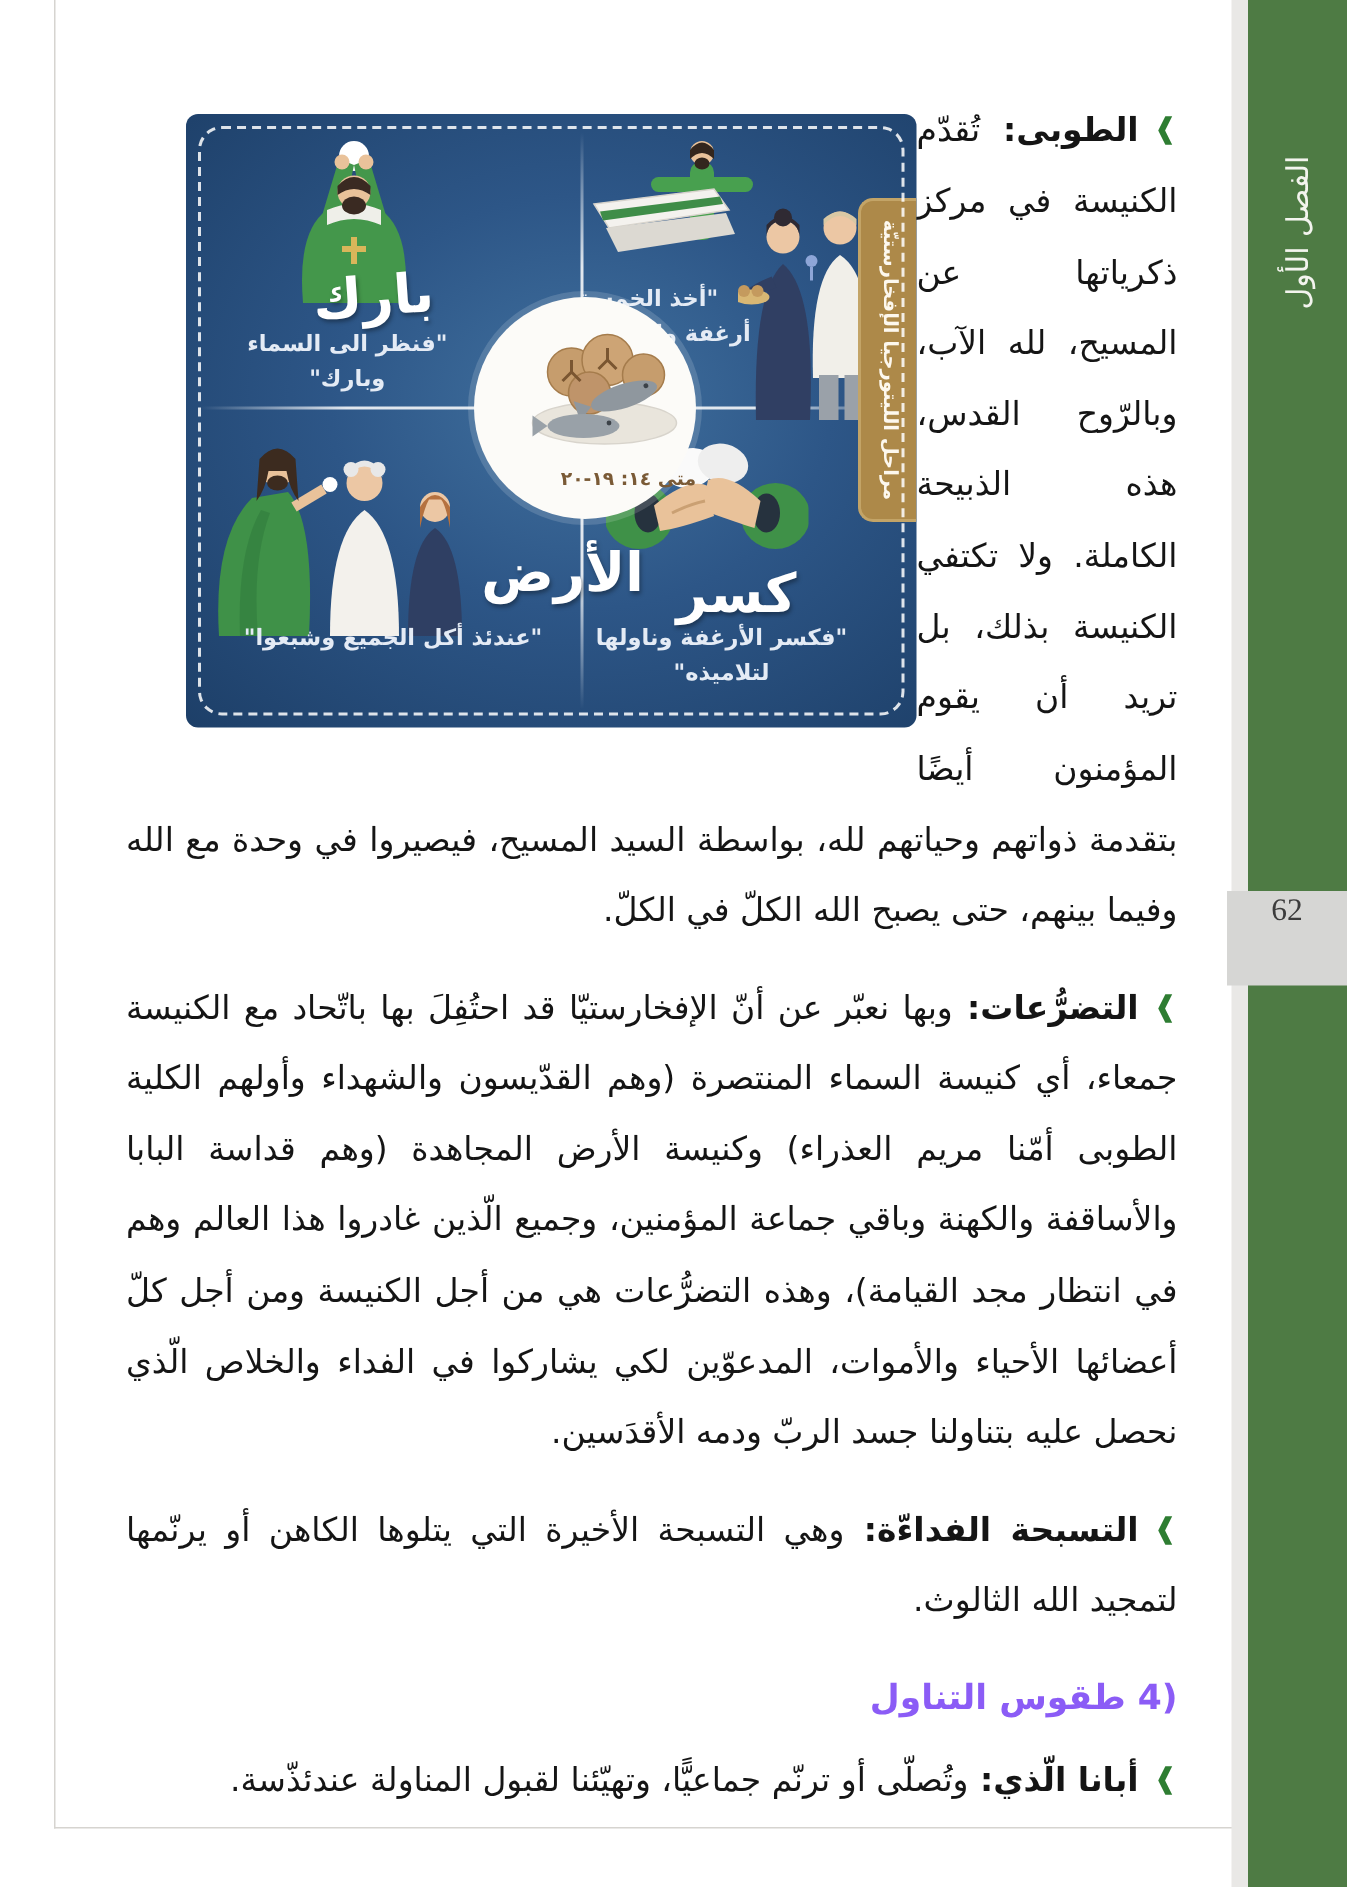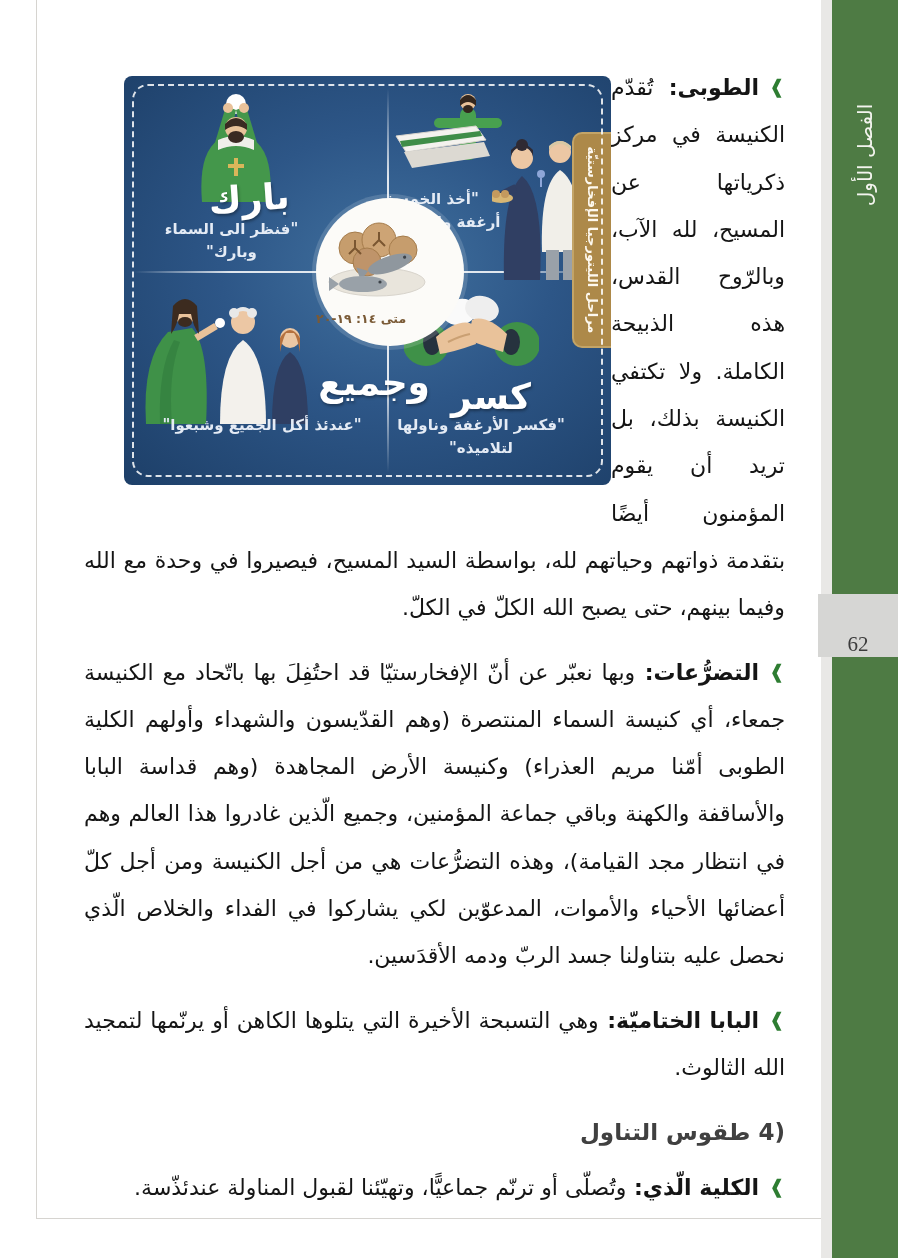--- a/index.html
+++ b/index.html
@@ -13,53 +13,53 @@
   .frame-left{position:absolute;left:36px;top:0;width:1px;height:1219px;background:#d6d4d0;}
   .frame-bottom{position:absolute;left:36px;top:1218px;width:786px;height:1px;background:#d6d4d0;}
 
   
   .sidebar-gap{position:absolute;right:66px;top:0;width:11px;height:100%;background:#e9e8e6;}
   .sidebar{position:absolute;right:0;top:0;width:66px;height:100%;background:#4e7b44;}
   .chapter-tab{position:absolute;right:0;top:55px;width:66px;height:200px;display:flex;align-items:center;justify-content:center;}
   .chapter-tab span{
     transform:rotate(-90deg);white-space:nowrap;color:#f3f4ee;font-size:20px;letter-spacing:1px;
   }
-  .pagenum-band{position:absolute;right:0;top:594px;width:80px;height:63px;background:#d6d6d4;display:flex;align-items:flex-end;justify-content:center;}
+  .pagenum-band{position:absolute;right:0;top:594px;width:80px;height:63px;background:#d6d6d4;display:flex;align-items:flex-start;justify-content:center;}
   .pagenum-band span{color:#3c3c3c;font-size:21px;font-family:"Liberation Serif", serif;}
 
   
   .content{
     position:absolute;top:64px;left:84px;right:113px;
     font-size:22px;color:#151515;line-height:2.15;text-align:justify;
   }
   .para{margin:0 0 17px 0;}
   .para .marker{color:#2e7d32;font-size:19px;font-weight:bold;margin-left:10px;position:relative;top:-2px;}
   .para strong{font-weight:bold;}
-  .section-heading{font-weight:bold;font-size:23px;margin:10px 0 6px 0;color:#404040;}
+  .section-heading{font-weight:bold;font-size:23px;margin:10px 0 6px 0;color:#8b5cf6;}
   .section-heading .num{display:inline-block;direction:ltr;}
 
   
   .infobox{float:left;width:507px;height:423px;margin-left:20px;margin-bottom:8px;}
   .infographic{
     position:relative;width:487px;height:409px;border-radius:8px;margin-top:12px;
     background:radial-gradient(ellipse at 54% 47%, #41719f 0%, #2d5687 45%, #1d3f68 100%);
     overflow:hidden;
   }
   .dashed-frame{position:absolute;inset:8px;border:2px dashed rgba(255,255,255,.85);border-radius:16px;pointer-events:none;z-index:6;}
   .divider-h{position:absolute;left:0;top:195px;width:100%;height:2px;z-index:1;
     background:linear-gradient(90deg, rgba(255,255,255,0) 2%, rgba(255,255,255,.85) 22%, rgba(255,255,255,.85) 78%, rgba(255,255,255,0) 98%);}
   .divider-v{position:absolute;top:0;left:263px;width:2px;height:100%;z-index:1;
     background:linear-gradient(180deg, rgba(255,255,255,0) 3%, rgba(255,255,255,.85) 25%, rgba(255,255,255,.85) 75%, rgba(255,255,255,0) 97%);}
   .quad-label{position:absolute;color:#ffffff;font-weight:bold;font-size:36px;text-align:center;z-index:3;
     text-shadow:1px 2px 3px rgba(0,0,0,.35);}
   .quad-caption{position:absolute;color:#e4ebf5;font-weight:bold;font-size:15px;line-height:1.55;text-align:center;z-index:3;}
   .illus{position:absolute;z-index:2;}
   .center-circle{
     position:absolute;left:192px;top:122px;width:148px;height:148px;border-radius:50%;
-    background:#fcfbf8;z-index:4;display:flex;flex-direction:column;align-items:flex-end;
+    background:#fcfbf8;z-index:4;display:flex;flex-direction:column;align-items:flex-start;
     box-shadow:0 0 0 4px rgba(255,255,255,.15);
   }
   .center-circle .ref{color:#7a5a36;font-weight:bold;font-size:12.5px;margin-top:2px;}
   .ribbon{
     position:absolute;right:0;top:56px;width:37px;height:212px;z-index:5;
     background:#ad8949;border-radius:10px 0 0 10px;border:2px solid #c3a467;border-right:none;
     display:flex;align-items:center;justify-content:center;
   }
   .ribbon span{transform:rotate(90deg);white-space:nowrap;color:#fdf8ee;font-size:13px;font-weight:bold;letter-spacing:.5px;}
 </style>
@@ -143,21 +143,21 @@
           <circle cx="94" cy="27" r="5" fill="#e8e8e8"></circle>
           <circle cx="112" cy="27" r="5" fill="#e8e8e8"></circle>
           <path d="M6,138 Q2,72 28,46 L52,42 Q70,62 66,138 Z" fill="#3f9148"></path>
           <path d="M20,138 Q18,82 34,54 L40,56 Q28,88 32,138 Z" fill="#2f7a3c" opacity=".55"></path>
           <path d="M56,52 L76,40" stroke="#e9c29a" stroke-width="7"></path>
           <circle cx="80" cy="37" r="5" fill="#ffffff"></circle>
           <circle cx="45" cy="26" r="12" fill="#e9c29a"></circle>
           <path d="M33,20 Q45,6 57,20 L59,48 Q53,40 51,28 L39,28 Q37,40 31,48 Z" fill="#3c2b1f"></path>
           <ellipse cx="45" cy="36" rx="7" ry="5" fill="#3c2b1f"></ellipse>
         </svg>
-        <span class="quad-label" style="left:196px;top:268px;width:110px">وجميع</span>
+        <span class="quad-label" style="left:196px;top:268px;width:110px">الأرض</span>
         <span class="quad-caption" style="left:18px;top:338px;width:240px">"عندئذ أكل الجميع وشبعوا"</span>
 
         <svg class="illus" style="left:280px;top:206px" width="135" height="96" viewBox="0 0 135 96">
           <ellipse cx="22" cy="62" rx="23" ry="22" fill="#3f9148"></ellipse>
           <ellipse cx="113" cy="62" rx="23" ry="22" fill="#3f9148"></ellipse>
           <ellipse cx="28" cy="60" rx="9" ry="13" fill="#26323e"></ellipse>
           <ellipse cx="107" cy="60" rx="9" ry="13" fill="#26323e"></ellipse>
           <ellipse cx="56" cy="30" rx="17" ry="13" fill="#fafafa" transform="rotate(-14 56 30)"></ellipse>
           <ellipse cx="78" cy="27" rx="17" ry="13" fill="#eeeeee" transform="rotate(14 78 27)"></ellipse>
           <path d="M32,55 Q55,36 68,42 L72,62 Q50,70 36,72 Z" fill="#e9c29a"></path>
@@ -198,25 +198,25 @@
       </span>
     </span>
     <span class="marker">❱</span><strong>الطوبى: </strong><span>تُقدّم الكنيسة في مركز ذكرياتها عن المسيح، لله الآب، وبالرّوح القدس، هذه الذبيحة الكاملة. ولا تكتفي الكنيسة بذلك، بل تريد أن يقوم المؤمنون أيضًا بتقدمة ذواتهم وحياتهم لله، بواسطة السيد المسيح، فيصيروا في وحدة مع الله وفيما بينهم، حتى يصبح الله الكلّ في الكلّ.</span>
   </p>
 
   <p class="para">
     <span class="marker">❱</span><strong>التضرُّعات: </strong><span>وبها نعبّر عن أنّ الإفخارستيّا قد احتُفِلَ بها باتّحاد مع الكنيسة جمعاء، أي كنيسة السماء المنتصرة (وهم القدّيسون والشهداء وأولهم الكلية الطوبى أمّنا مريم العذراء) وكنيسة الأرض المجاهدة (وهم قداسة البابا والأساقفة والكهنة وباقي جماعة المؤمنين، وجميع الّذين غادروا هذا العالم وهم في انتظار مجد القيامة)، وهذه التضرُّعات هي من أجل الكنيسة ومن أجل كلّ أعضائها الأحياء والأموات، المدعوّين لكي يشاركوا في الفداء والخلاص الّذي نحصل عليه بتناولنا جسد الربّ ودمه الأقدَسين.</span>
   </p>
 
   <p class="para">
-    <span class="marker">❱</span><strong>البابا الختاميّة: </strong><span>وهي التسبحة الأخيرة التي يتلوها الكاهن أو يرنّمها لتمجيد الله الثالوث.</span>
+    <span class="marker">❱</span><strong>التسبحة الفداءّة: </strong><span>وهي التسبحة الأخيرة التي يتلوها الكاهن أو يرنّمها لتمجيد الله الثالوث.</span>
   </p>
 
   <div class="section-heading">
     <span class="num">4)</span>
     <span>طقوس التناول</span>
   </div>
 
   <p class="para">
-    <span class="marker">❱</span><strong>الكلية الّذي: </strong><span>وتُصلّى أو ترنّم جماعيًّا، وتهيّئنا لقبول المناولة عندئذّسة.</span>
+    <span class="marker">❱</span><strong>أبانا الّذي: </strong><span>وتُصلّى أو ترنّم جماعيًّا، وتهيّئنا لقبول المناولة عندئذّسة.</span>
   </p>
 
 </div>
 
 </body></html>

